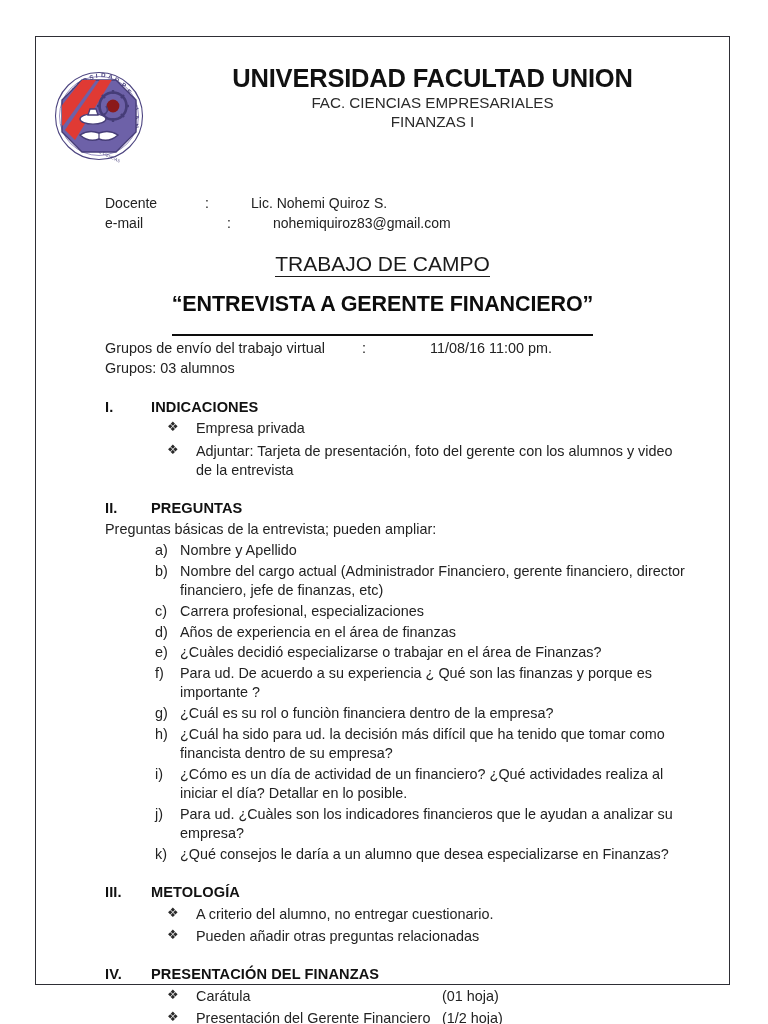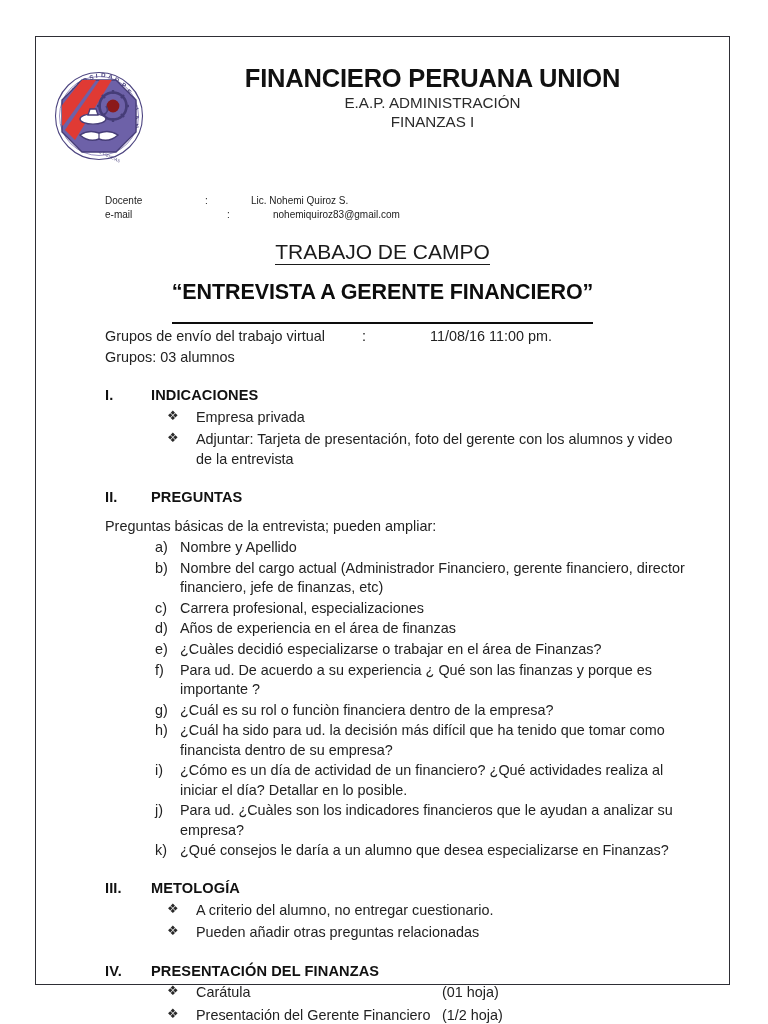--- a/index.html
+++ b/index.html
@@ -78,21 +78,21 @@
     font-size: 15.2px;
     line-height: 1.30;
     color: #2b2b2b;
     font-weight: normal;
   }
 
   
   .meta-block {
     margin: 26px 0 0 0;
     padding-left: 70px;
-    font-size: 10px;
+    font-size: 14px;
     line-height: 1.42;
     color: #222;
   }
   .meta-row { display: flex; }
   .meta-label { width: 100px; }
   .meta-colon { width: 46px; }
   .meta-colon.indent { padding-left: 22px; }
   .meta-value { }
 
   
@@ -146,21 +146,21 @@
     display: flex;
     font-weight: bold;
     font-size: 14.6px;
     color: #111;
     letter-spacing: 0.1px;
   }
   .sec-num { width: 46px; }
   .sec-title { }
 
   .sec-intro {
-    margin-top: 9px;
+    margin-top: 1px;
   }
 
   
   ul.diamond {
     list-style: none;
     margin: 1px 0 0 0;
     padding: 0 0 0 62px;
   }
   ul.diamond > li {
     position: relative;
@@ -281,22 +281,22 @@
           </g>
 
           <g transform="translate(46,70)">
             <path d="M -19 -1 q 9 -6 19 -2 q 10 -4 19 2 q -9 8 -19 4 q -10 4 -19 -4 Z" fill="#ffffff" stroke="#463d78" stroke-width="1.5"></path>
             <line x1="0" y1="-3" x2="0" y2="3" stroke="#463d78" stroke-width="1.2"></line>
           </g>
         </svg>
       </div>
 
       <div class="masthead-text">
-        <div class="univ-name">FINANCIERO PERUANA UNION</div>
-        <div class="fac-line">E.A.P. ADMINISTRACIÓN</div>
+        <div class="univ-name">UNIVERSIDAD FACULTAD UNION</div>
+        <div class="fac-line">FAC. CIENCIAS EMPRESARIALES</div>
         <div class="fac-line">FINANZAS I</div>
       </div>
     </div>
 
     <div class="meta-block">
       <div class="meta-row">
         <span class="meta-label">Docente</span>
         <span class="meta-colon">:</span>
         <span class="meta-value">Lic. Nohemi Quiroz S.</span>
       </div>

